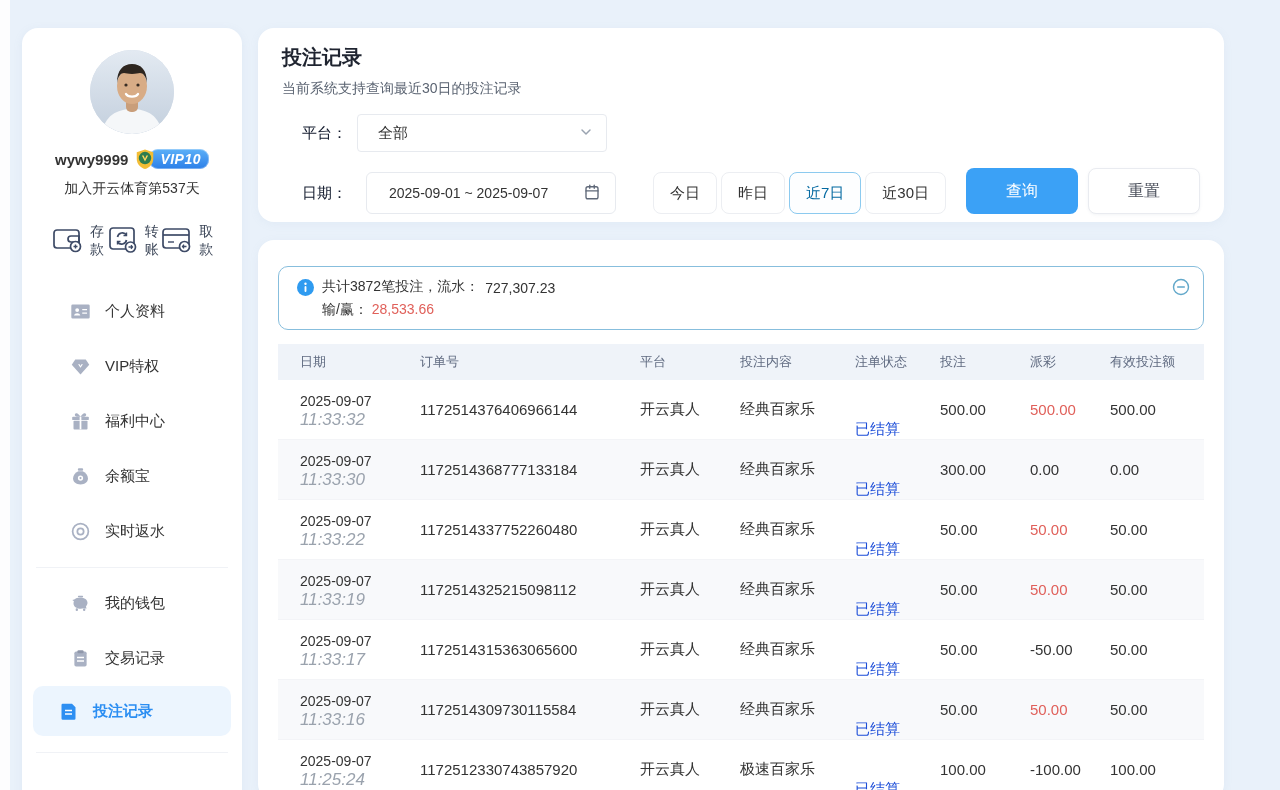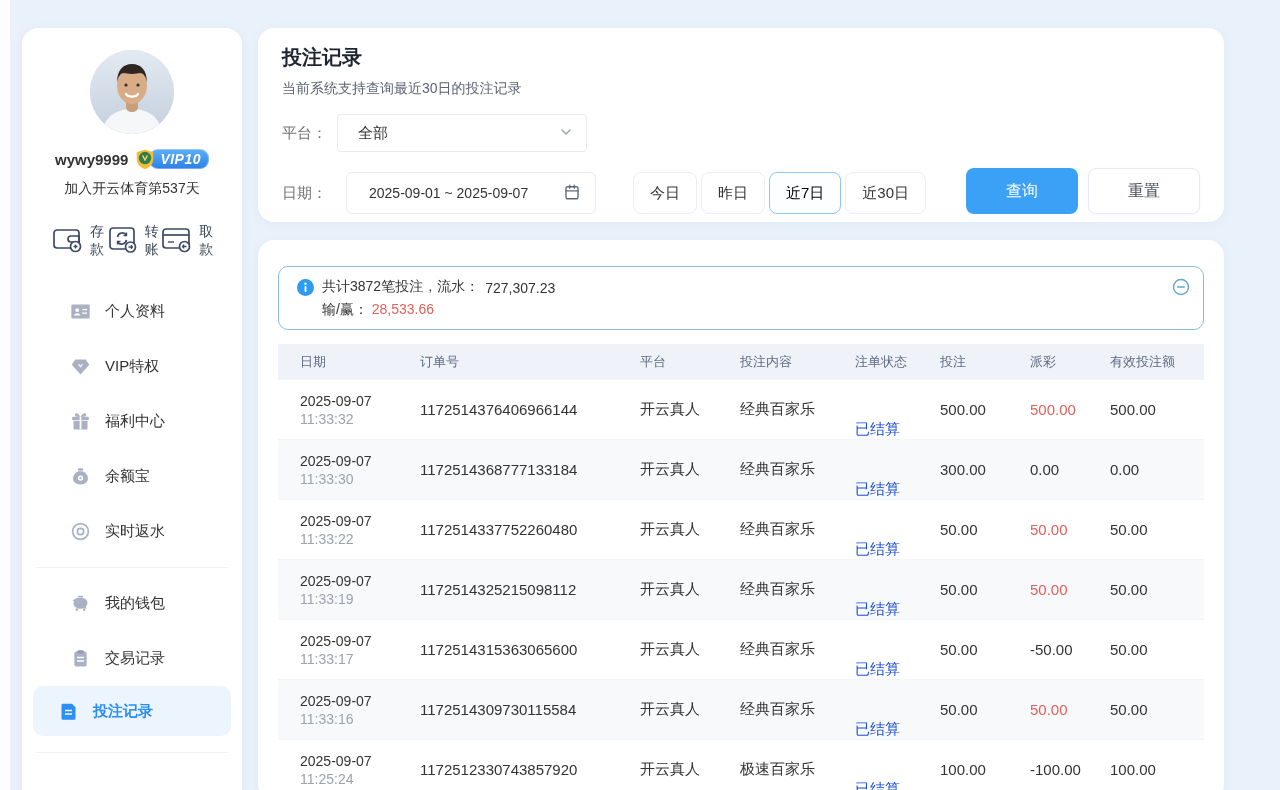--- a/index.html
+++ b/index.html
@@ -26,49 +26,49 @@
   .menu-item.active { margin:0 11px; padding-left:25px; background:#ecf5fe; border-radius:10px; color:#2b8ef2; font-weight:600; height:50px; }
   .side-divider { height:1px; background:#f0f2f6; margin:8px 14px; }
 
   
   .card { position:absolute; background:#fff; border-radius:16px; box-shadow:0 2px 10px rgba(140,160,190,.08); }
   .filter-card { left:258px; top:28px; width:966px; height:194px; }
   .result-card { left:258px; top:240px; width:966px; height:560px; }
 
   .page-title { position:absolute; left:24px; top:16px; font-size:20px; font-weight:700; color:#1f2430; }
   .page-subtitle { position:absolute; left:24px; top:52px; font-size:14px; color:#5b6472; }
-  .field-label { font-size:15px; color:#737373; }
+  .field-label { font-size:15px; color:#0f172a;margin-left:20px; }
   .platform-row { position:absolute; left:24px; top:86px; display:flex; align-items:center; gap:10px; }
   .select-box { width:250px; height:38px; border:1px solid #e7eaef; border-radius:4px; display:flex; align-items:center; justify-content:space-between; padding:0 12px 0 20px; font-size:15px; color:#333; cursor:pointer; background:#fff; }
   .select-box svg { width:16px; height:16px; }
   .date-row { position:absolute; left:24px; top:144px; display:flex; align-items:center; gap:19px; }
   .date-box { width:250px; height:42px; border:1px solid #e7eaef; border-radius:6px; display:flex; align-items:center; justify-content:space-between; padding:0 14px 0 22px; font-size:14px; color:#333; cursor:pointer; background:#fff; }
   .date-box svg { width:18px; height:18px; }
   .range-group { display:flex; gap:4px; margin-left:18px; }
   .range-btn { height:42px; padding:12px 16px; background:#fff; border:1px solid #ecEEf2; border:1px solid #eceef2; border-radius:8px; font-size:15px; color:#333; display:flex; align-items:center; cursor:pointer; }
-  .range-btn.active { color:#000000; border-color:#8ccaef; background:#fdfeff; }
+  .range-btn.active { color:#0369a1; border-color:#8ccaef; background:#fdfeff; }
   .query-btn { position:absolute; top:140px; right:146px; width:112px; height:46px; border:none; border-radius:8px; background:#3ba1f6; color:#fff; font-size:16px; cursor:pointer; font-family:inherit; }
   .reset-btn { position:absolute; top:140px; right:24px; width:112px; height:46px; border:1px solid #e9ebf0; border-radius:8px; background:#fff; color:#4a4f5b; font-size:16px; cursor:pointer; font-family:inherit; box-shadow:0 1px 3px rgba(160,170,190,.12); }
 
   
   .summary-banner { position:absolute; left:20px; top:26px; width:926px; height:64px; border:1px solid #87bedd; border-radius:10px; padding:11px 16px 0 18px; background:#fff; }
   .sum-line1 { display:flex; align-items:flex-end; gap:8px; font-size:14px; color:#333; }
   .sum-line1 .info-ic { width:17px; height:17px; flex:0 0 auto; }
   .sum-line2 { margin:5px 0 0 25px; font-size:14px; color:#333; }
   .red-text { color:#e0605a; }
   .collapse-btn { position:absolute; right:12px; top:10px; width:20px; height:20px; cursor:pointer; }
 
   
   .btable { position:absolute; left:20px; top:104px; width:926px; }
   .thead, .trow { display:grid; grid-template-columns:120px 220px 100px 115px 85px 90px 80px 1fr; align-items:center; padding-left:22px; }
   .thead { height:36px; background:#eff3f9; font-size:13px; color:#5f6a80; }
   .trow { height:60px; font-size:15px; color:#333; border-bottom:1px solid #f3f4f7; background:#fff; }
   .trow.striped { background:#f8f9fb; }
   .date-cell .d { font-size:14px; color:#333; line-height:19px; }
-  .date-cell .t { font-size:14px; color:#9aa2ad; line-height:17px; }
+  .date-cell .t { font-size:17px; color:#9aa2ad; line-height:17px;font-style:italic; }
   .status-cell { color:#1d4ed8;margin-top:40px; }
   .payout-red { color:#e0605a; }
 </style>
 </head>
 <body>
 
 <div class="left-strip"></div>
 
 <aside class="sidebar">
   <div class="avatar">

